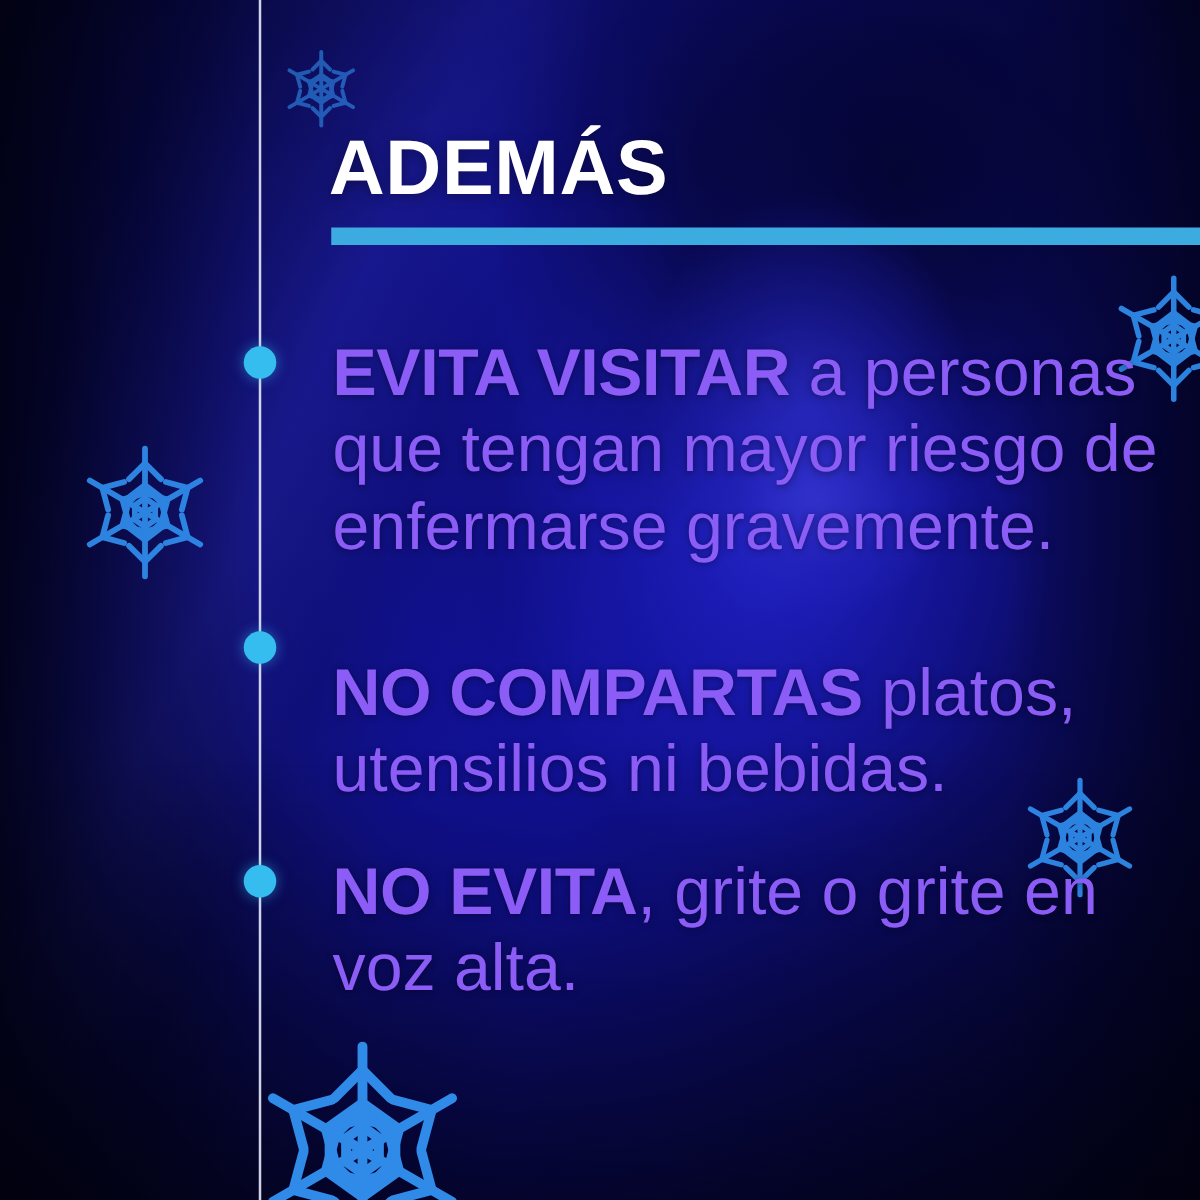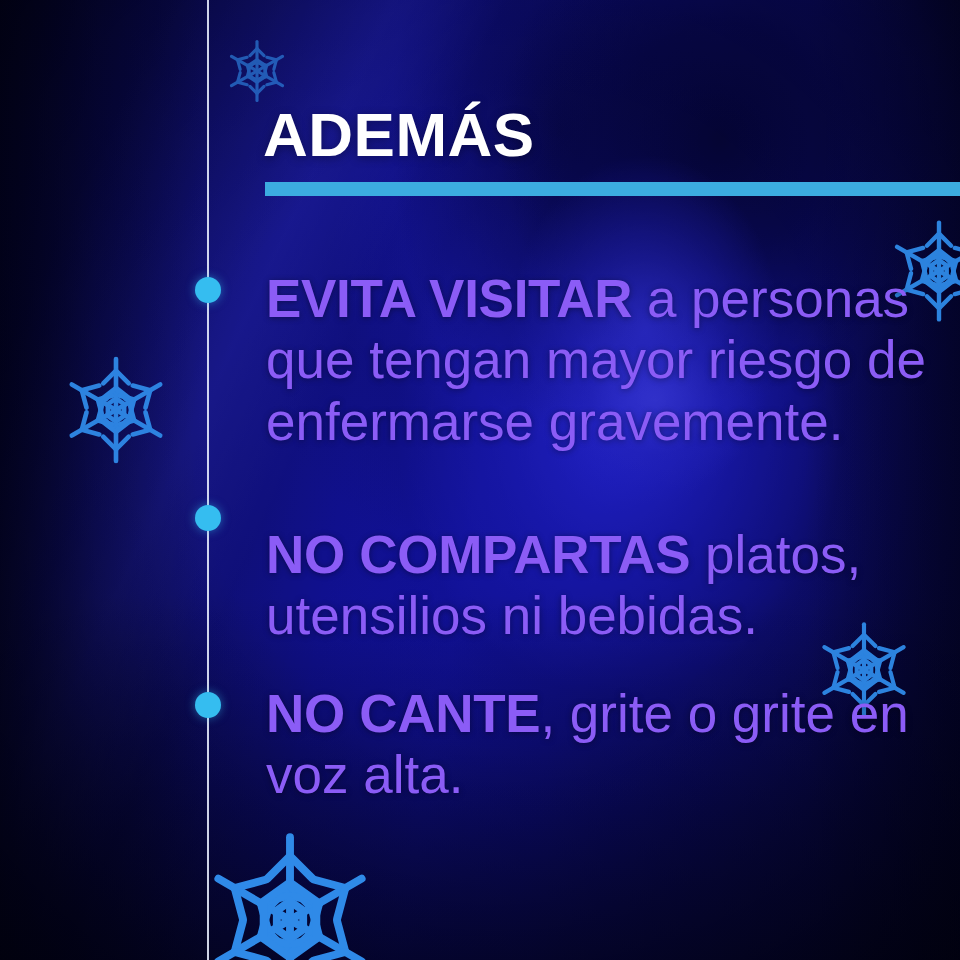--- a/index.html
+++ b/index.html
@@ -423,16 +423,16 @@
 
   <div class="item" style="top:268px;">
     <b>EVITA VISITAR</b><span> a personas que tengan mayor riesgo de enfermarse gravemente.</span>
   </div>
 
   <div class="item" style="top:488px;margin-top:36px;">
     <b>NO COMPARTAS</b><span> platos, utensilios ni bebidas.</span>
   </div>
 
   <div class="item" style="top:683px;">
-    <b>NO CANTE</b><span>, grite o grite en voz alta.</span>
+    <b>NO EVITA</b><span>, grite o grite en voz alta.</span>
   </div>
 
 </div>
 
 </body></html>

